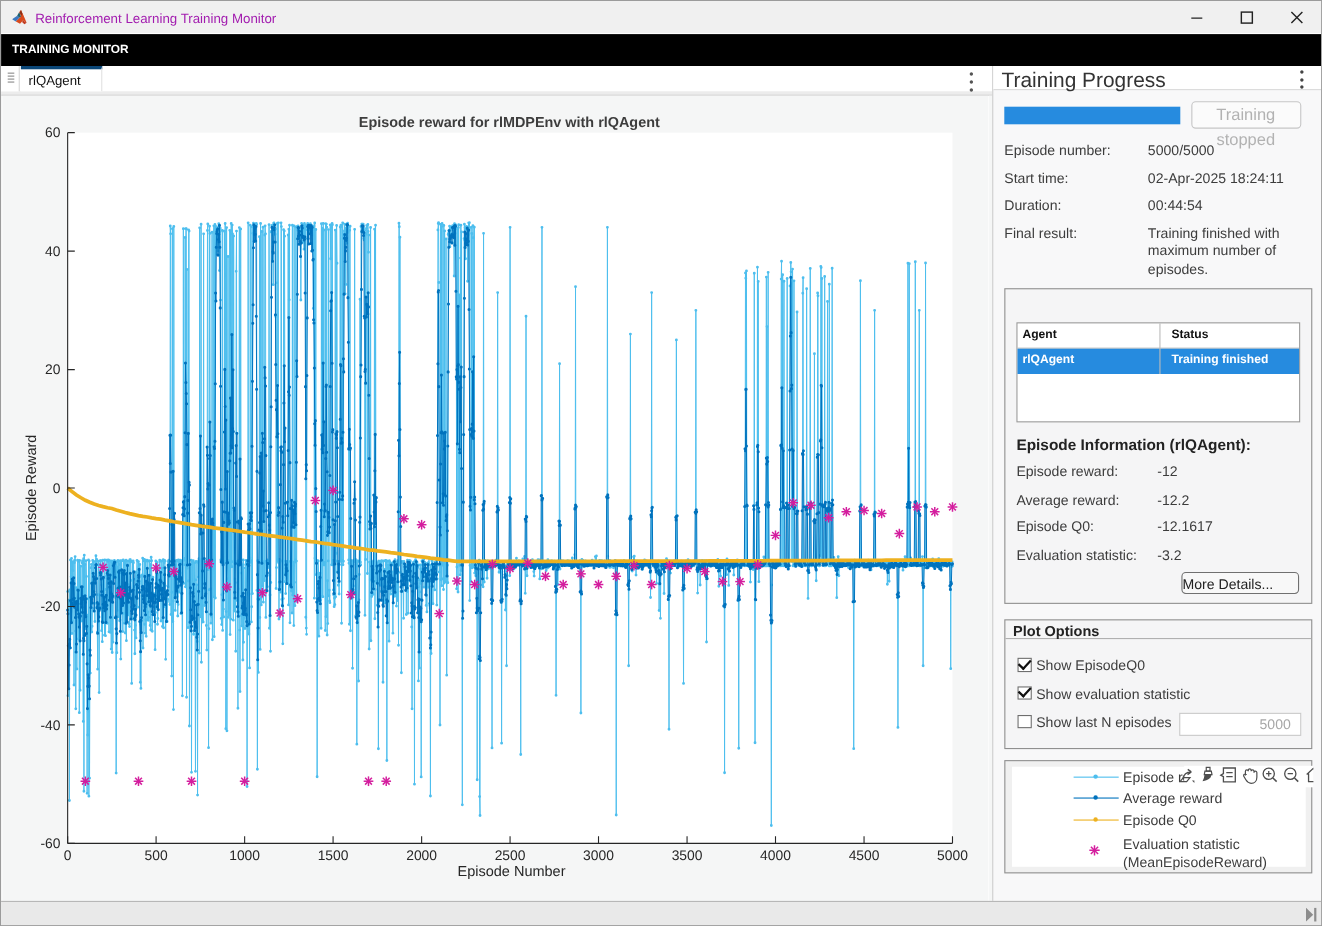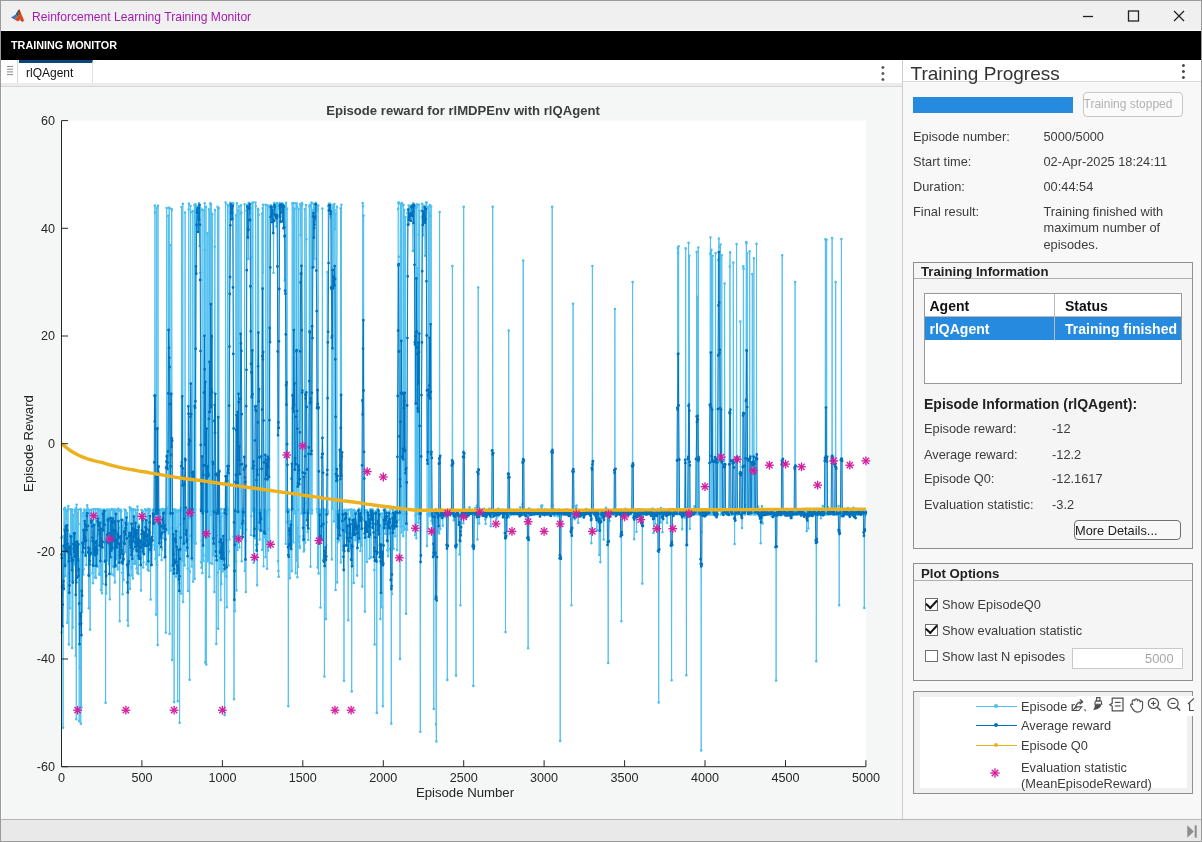--- a/index.html
+++ b/index.html
@@ -20,28 +20,28 @@
 #tabdots{left:875px;top:4px;width:14px;height:20px;color:#555;font-size:13px;letter-spacing:0}
 
 
 #rpanel{left:900.5px;top:58.5px;width:299px;height:759.5px;background:#f8f8f9;border-left:1px solid #ccc}
 #rphead{left:0;top:0;width:298px;height:22px;border-bottom:1px solid #d9d9d9;background:#fff}
 #rphead b{position:absolute;left:8px;top:3.5px;font-size:19px;color:#333;font-weight:normal}
 #rpdots{left:274px;top:2px;color:#444;font-size:13px}
 .kebab{line-height:6px;text-align:center;width:14px}
 .kebab:after{content:"\2022\A\2022\A\2022";white-space:pre;font-size:11px}
 #pbar{left:10.5px;top:37px;width:160px;height:16.5px;background:#268bdf}
-#stopbtn{left:180px;top:32px;width:100px;height:25px;border:1px solid #c6c6c6;border-radius:4px;background:#fbfbfb;color:#b2b2b2;font-size:12px;line-height:23px}
+#stopbtn{left:180px;top:32px;width:100px;height:25px;border:1px solid #c6c6c6;border-radius:4px;background:#fbfbfb;color:#b2b2b2;font-size:15px;text-align:center;line-height:23px}
 .lbl{font-size:12.8px;color:#3c3c3c}
 .val{font-size:12.8px;color:#3c3c3c}
 
 .panel{position:absolute;left:10.5px;width:279.5px;border:1px solid #8f8f8f;background:#f5f5f6}
 .panel .hd{height:16.5px;border-bottom:1px solid #b0b0b0;font-size:13.2px;font-weight:bold;color:#222;padding:1.5px 0 0 7px}
 
-#tbl{position:absolute;left:10px;top:30px;width:258px;height:91px;background:#fff;border:1px solid #999;font-size:14px}
+#tbl{position:absolute;left:10px;top:30px;width:258px;height:91px;background:#fff;border:1px solid #999;font-size:11px}
 #tbl .hrow{height:23.5px;border-bottom:1px solid #bbb;font-weight:bold;color:#111}
 #tbl .srow{height:22.5px;background:#268bdf;color:#fff;font-weight:bold}
 #tbl .c1{position:absolute;left:4.5px;top:4px}
 #tbl .c2{position:absolute;left:140px;top:4px}
 #tbl .vline{position:absolute;left:129px;top:0;width:1px;height:46px;background:#bbb}
 .cbox{position:absolute;width:12.5px;height:12.5px;border:1px solid #6e6e6e;background:#fff}
 .cbox.ck:after{content:"";position:absolute;left:0.8px;top:0.8px;width:8.6px;height:5.2px;border-left:2.3px solid #111;border-bottom:2.3px solid #111;transform:rotate(-47deg);transform-origin:40% 60%}
 #nfield{position:absolute;left:157.5px;top:84px;width:111px;height:21px;border:1px solid #c9c9c9;background:#fff;color:#a6a6a6;font-size:12.8px;text-align:right;line-height:20px;padding-right:8px}
 
 .btn{position:absolute;border:1px solid #707070;border-radius:4px;background:#f8f8f8;font-size:12.8px;color:#222;text-align:left}
@@ -210,21 +210,20 @@
  <div class="abs lbl" style="left:10.5px;top:69px">Episode number:</div>
     <div class="abs val" style="left:141px;top:69px">5000/5000</div>
  <div class="abs lbl" style="left:10.5px;top:94px">Start time:</div>
     <div class="abs val" style="left:141px;top:94px">02-Apr-2025 18:24:11</div>
  <div class="abs lbl" style="left:10.5px;top:119px">Duration:</div>
     <div class="abs val" style="left:141px;top:119px">00:44:54</div>
  <div class="abs lbl" style="left:10.5px;top:144px">Final result:</div>
  <div class="abs val" style="left:141px;top:144px;width:130px;line-height:16.5px">Training finished with maximum number of episodes.</div>
 
  <div class="panel" style="top:202px;height:287px">
-  <div class="hd">Training Information</div>
   <div id="tbl">
    <div class="hrow" style="position:relative">
           <span class="c1">Agent</span>
           <span class="c2">Status</span>
         </div>
    <div class="srow" style="position:relative">
           <span class="c1">rlQAgent</span>
           <span class="c2">Training finished</span>
         </div>
    <div class="vline"></div>

